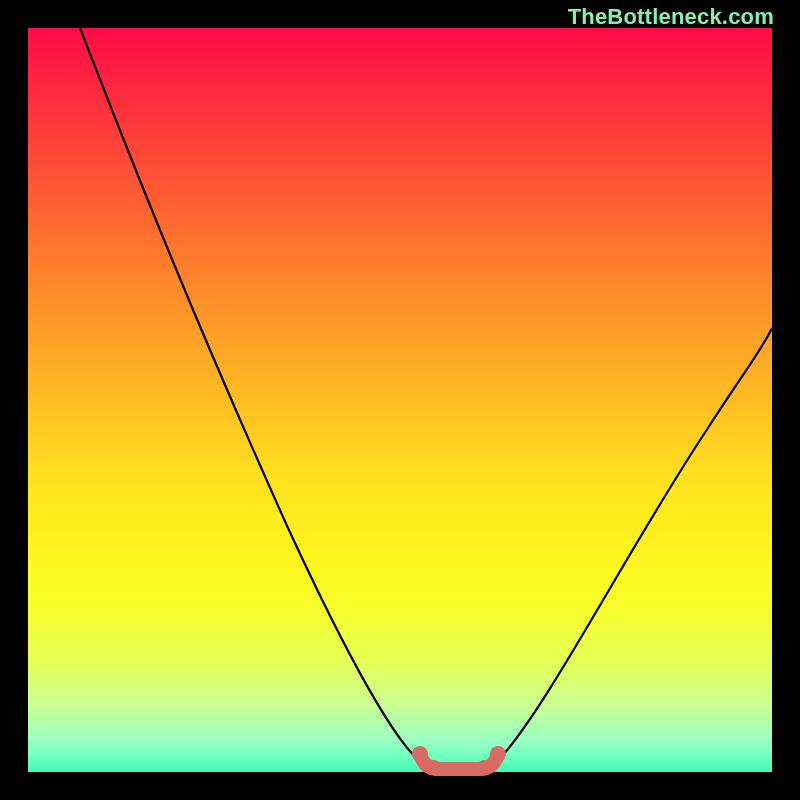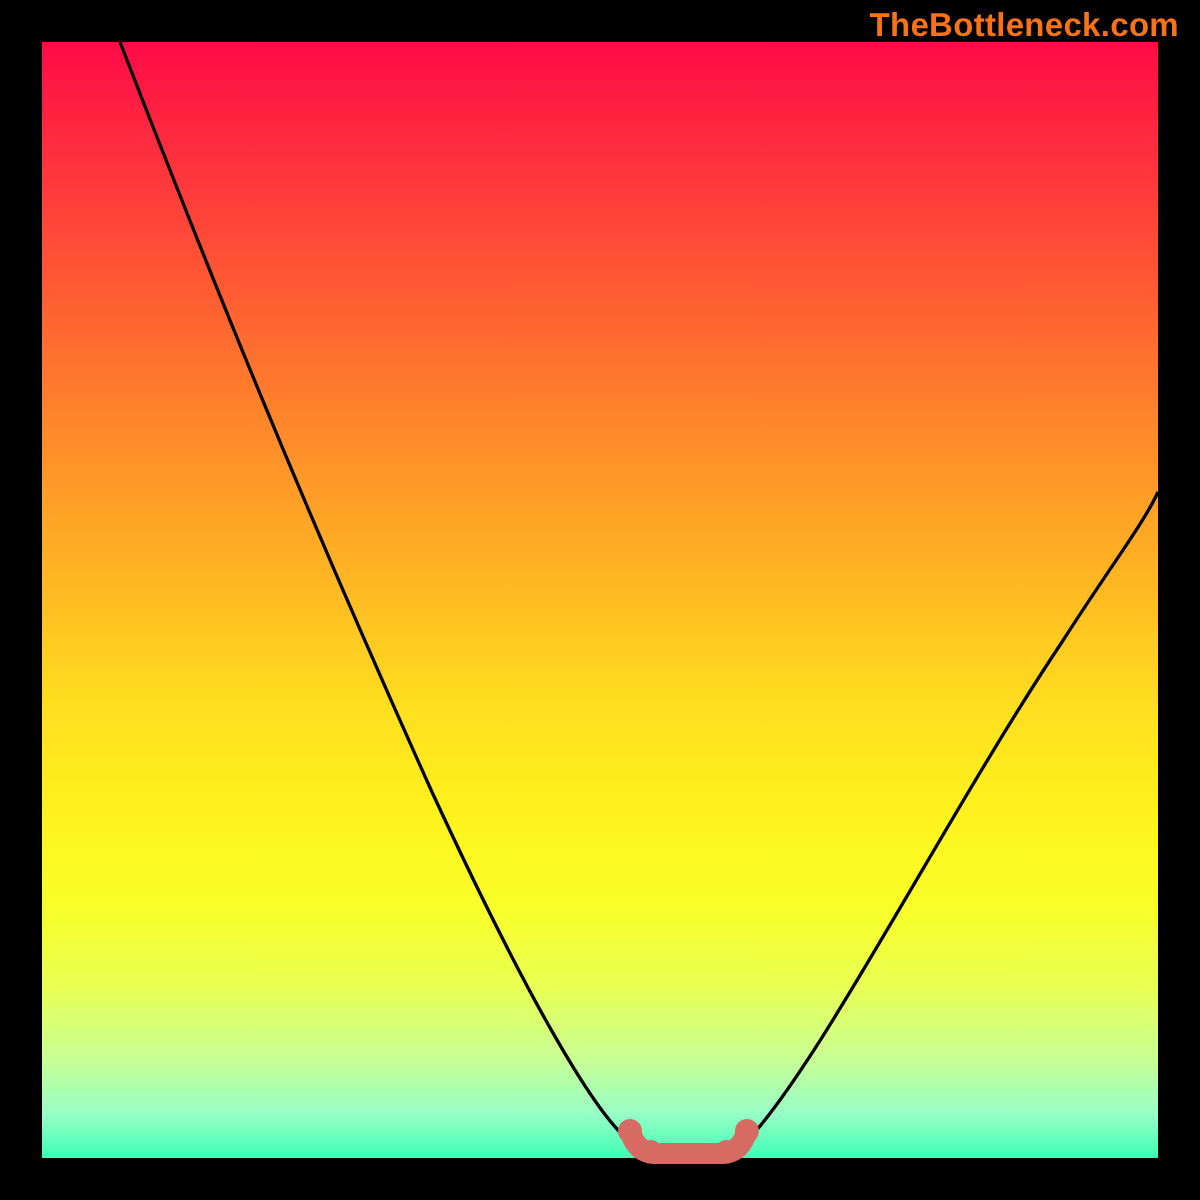--- a/index.html
+++ b/index.html
@@ -34,22 +34,22 @@
       #f7ff2a 78%,
       #e7ff56 85%,
       #c9ff93 91%,
       #98ffc6 96%,
       #3fffb5 100%
     );
   }
   .watermark {
     position: absolute;
     top: 4px;
-    right: 14px;
-    color: #f97316;
+    right: 26px;
+    color: #86efac;
     font-size: 22px;
     font-weight: 600;
     letter-spacing: 0.2px;
     user-select: none;
   }
   svg.curves {
     position: absolute;
     left: 0;
     top: 0;
     width: 744px;

